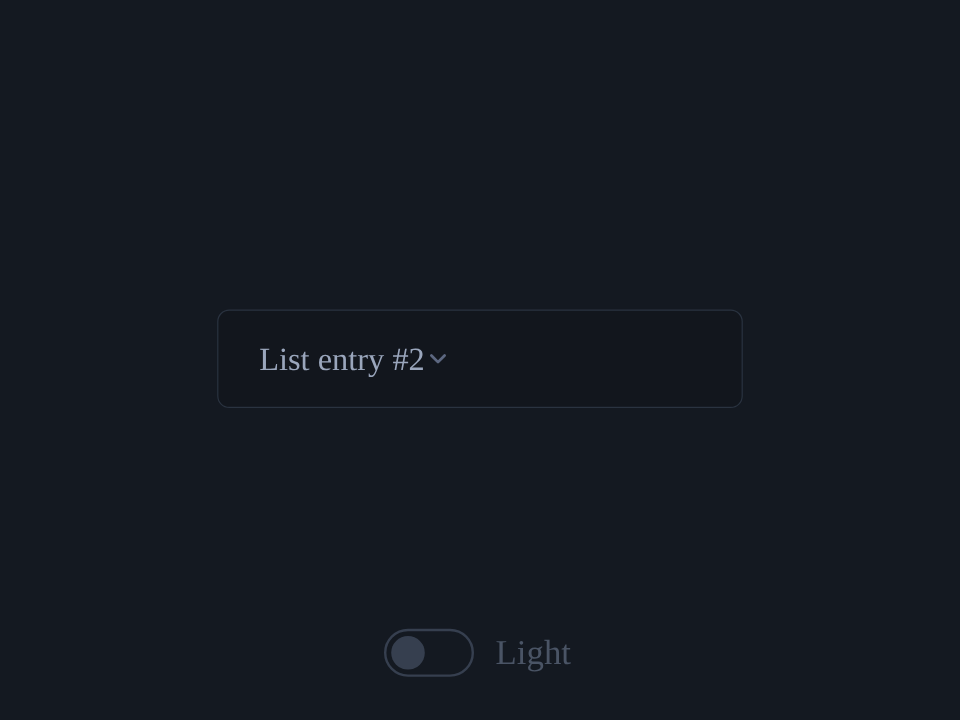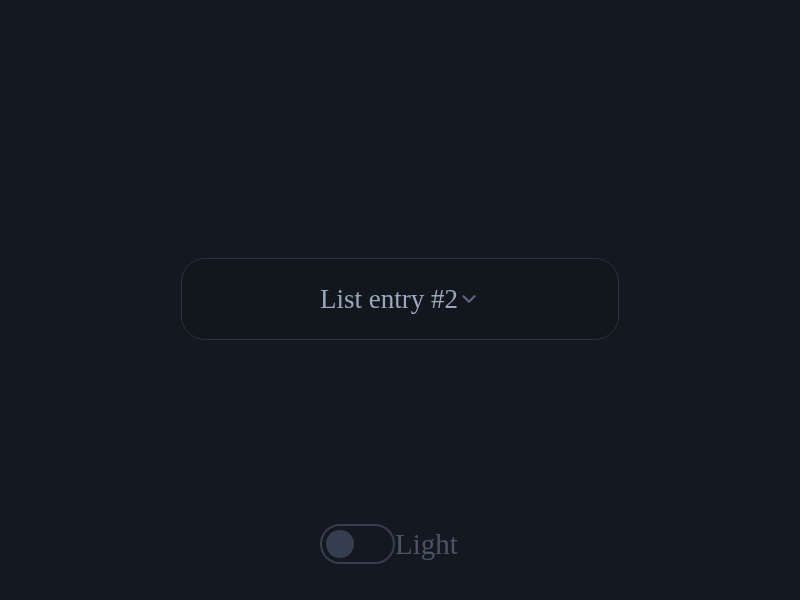--- a/index.html
+++ b/index.html
@@ -13,24 +13,24 @@
       overflow: hidden;
     }
     .dropdown {
       position: absolute;
       left: 181px;
       top: 258px;
       width: 438px;
       height: 82px;
       background: #12161d;
       border: 1px solid #2a3340;
-      border-radius: 24px;
+      border-radius: 10px;
       display: flex;
       align-items: center;
-      justify-content: center;
+      justify-content: flex-start;
       padding: 0 34px;
       cursor: pointer;
     }
     .dropdown-label {
       color: #9aa6bc;
       font-size: 27px;
     }
     .chevron {
       color: #5c6780;
       display: flex;
@@ -39,20 +39,21 @@
     .chevron svg {
       width: 22px;
       height: 22px;
     }
     .toggle-row {
       position: absolute;
       left: 320px;
       top: 524px;
       display: flex;
       align-items: center;
+      gap: 18px;
     }
     .toggle {
       width: 75px;
       height: 40px;
       border: 2px solid #363f4f;
       border-radius: 20px;
       background: transparent;
       position: relative;
       cursor: pointer;
     }

